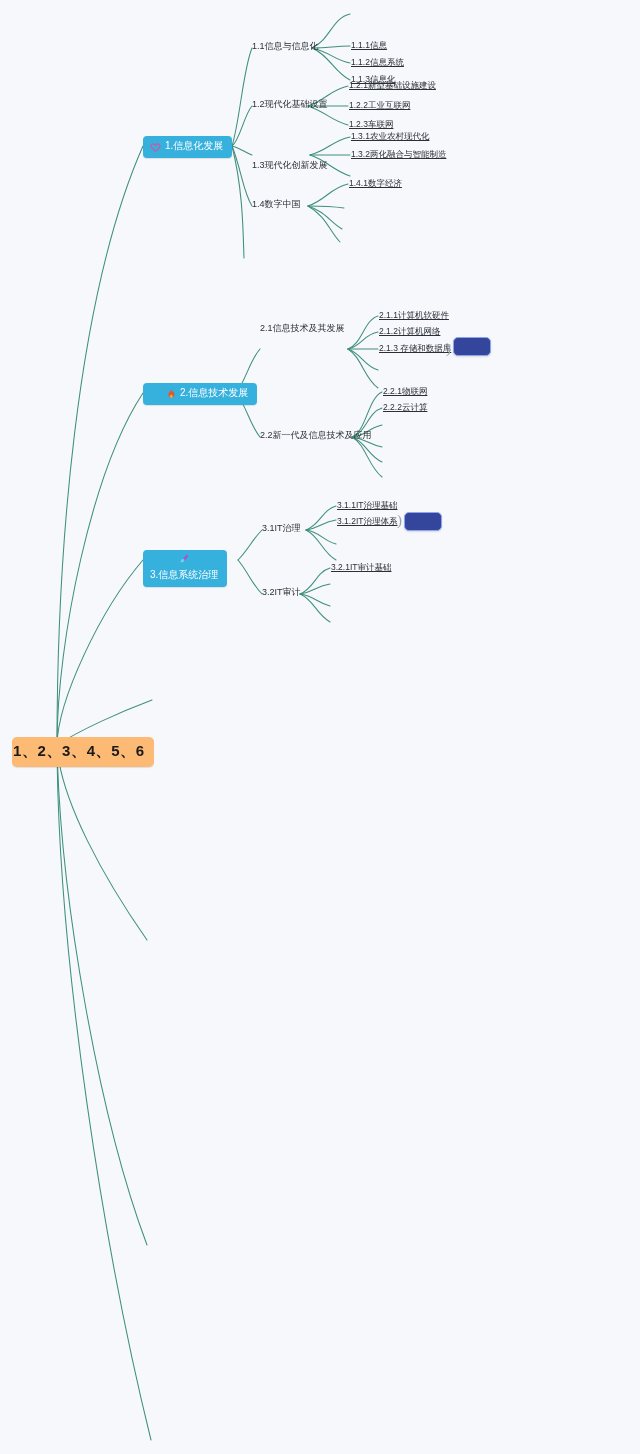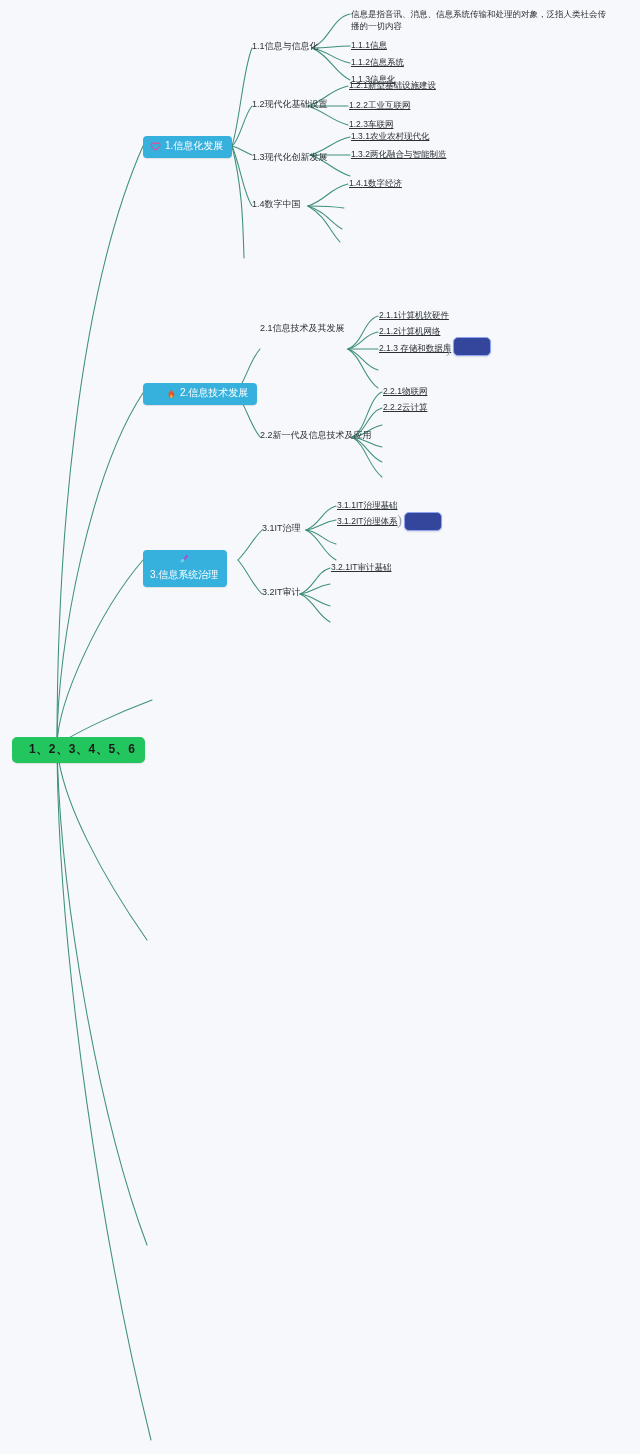--- a/index.html
+++ b/index.html
@@ -28,26 +28,26 @@
     pointer-events: none;
   }
   .node {
     position: absolute;
     white-space: nowrap;
     line-height: 1.25;
   }
 
   
   .root-node {
-    background: #22c55e;
+    background: #fdba74;
     color: #1a1a1a;
     font-weight: bold;
-    font-size: 12px;
+    font-size: 15px;
     letter-spacing: 0.6px;
-    padding: 5px 9px 6px 17px;
+    padding: 5px 9px 6px 1px;
     border-radius: 5px;
     box-shadow: 0 1px 1px rgba(0,0,0,0.10);
   }
 
   
   .branch-node {
     background: #36b0dc;
     color: #ffffff;
     font-size: 10px;
     padding: 4px 9px 5px 7px;
@@ -184,35 +184,34 @@
 
       <path d="M300,594 C314,589 316,572 330,568"></path>
       <path d="M300,594 C314,592 316,586 330,584"></path>
       <path d="M300,594 C314,596 316,602 330,606"></path>
       <path d="M300,594 C314,600 316,614 330,622"></path>
     </g>
   </svg>
 
   <div class="node root-node" style="left:12px; top:737px;">1、2、3、4、5、6</div>
 
-  <div class="node branch-node" style="left:143px; top:136px;">
+  <div class="node branch-node" style="left:143px; top:136px;align-items:flex-end;">
     <span class="bicon">
       <svg viewBox="0 0 24 24" width="11" height="11" fill="none" stroke="#e9489a" stroke-width="2.2" stroke-linejoin="round">
         <path d="M12 20.5 3.6 12.3a4.8 4.8 0 0 1 6.8-6.8l1.6 1.6 1.6-1.6a4.8 4.8 0 1 1 6.8 6.8z"></path>
       </svg>
     </span>
     <span class="blabel">1.信息化发展</span>
   </div>
 
   <div class="node text-node lvl2" style="left:252px; top:41px;">1.1信息与信息化</div>
   <div class="node text-node lvl2" style="left:252px; top:99px;">1.2现代化基础设置</div>
-  <div class="node text-node lvl2" style="left:252px; top:152px;">1.3现代化创新发展</div>
+  <div class="node text-node lvl2" style="left:252px; top:160px;">1.3现代化创新发展</div>
   <div class="node text-node lvl2" style="left:252px; top:199px;">1.4数字中国</div>
 
-  <div class="note-node" style="left:351px; top:8px; width:258px;">信息是指音讯、消息、信息系统传输和处理的对象，泛指人类社会传播的一切内容</div>
   <div class="node text-node lvl3" style="left:351px; top:40px;">1.1.1信息</div>
   <div class="node text-node lvl3" style="left:351px; top:57px;">1.1.2信息系统</div>
   <div class="node text-node lvl3" style="left:351px; top:74px;">1.1.3信息化</div>
 
   <div class="node text-node lvl3" style="left:349px; top:80px;">1.2.1新型基础设施建设</div>
   <div class="node text-node lvl3" style="left:349px; top:100px;">1.2.2工业互联网</div>
   <div class="node text-node lvl3" style="left:349px; top:119px;">1.2.3车联网</div>
 
   <div class="node text-node lvl3" style="left:351px; top:131px;">1.3.1农业农村现代化</div>
   <div class="node text-node lvl3" style="left:351px; top:149px;">1.3.2两化融合与智能制造</div>

